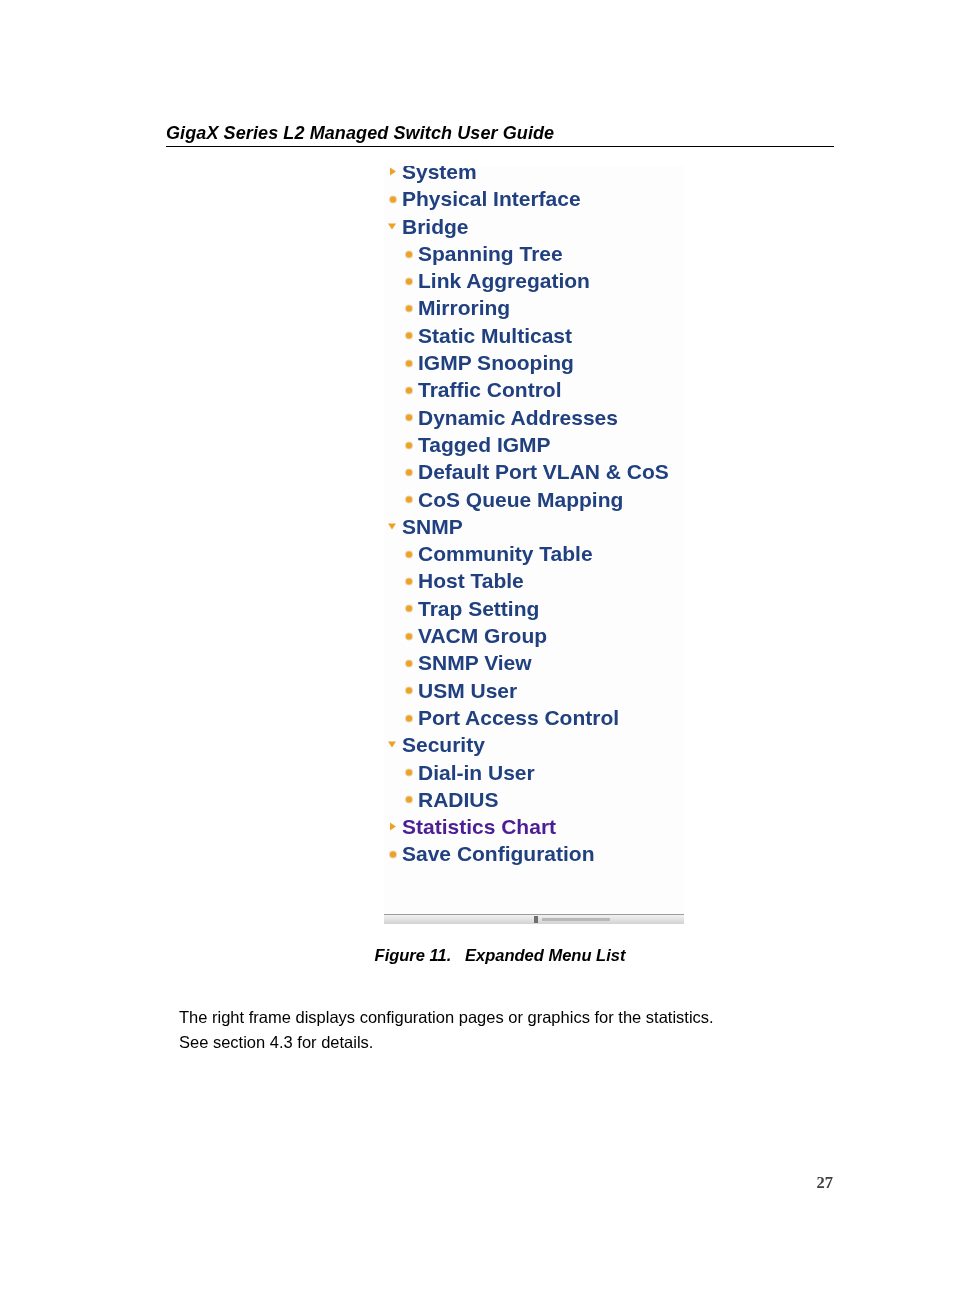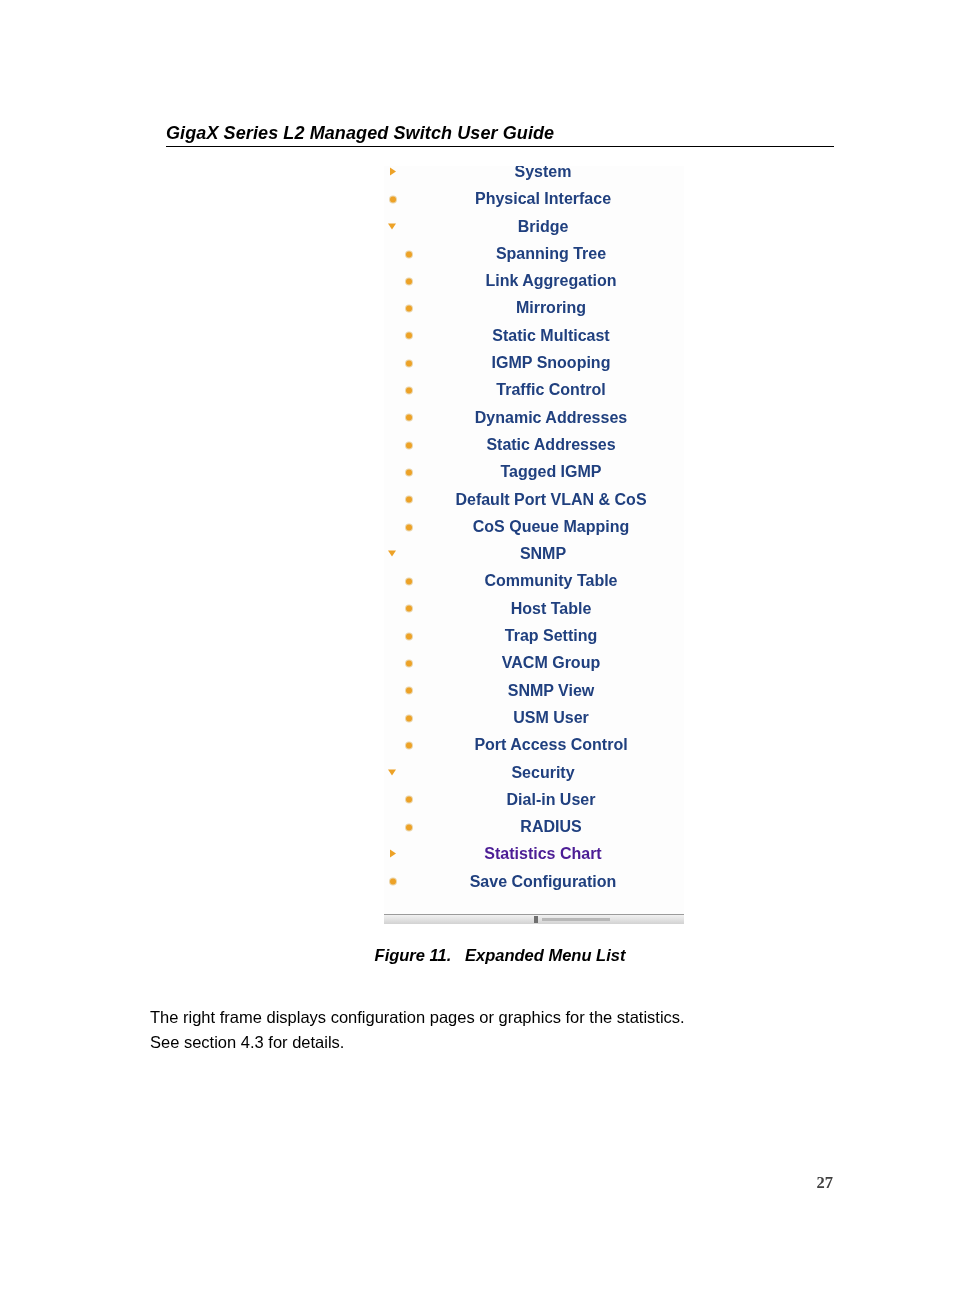--- a/index.html
+++ b/index.html
@@ -68,24 +68,23 @@
     width: 300px;
   }
 
   .menu-item {
     position: relative;
     height: 27.3px;
     line-height: 27.3px;
     white-space: nowrap;
     font-family: "Liberation Sans", sans-serif;
     font-weight: bold;
-    font-size: 16px;
+    font-size: 21px;
     color: #20407f;
     padding-left: 18px;
-    text-align: center;
   }
   .menu-item.level-1 { padding-left: 18px; }
   .menu-item.level-2 { padding-left: 34px; }
 
   .menu-item.dark { color: #4c1d95; }
 
   .marker {
     position: absolute;
     left: 4px;
     top: 50%;
@@ -172,21 +171,21 @@
     font-weight: bold;
     font-style: italic;
     font-size: 16.5px;
     color: #000000;
     white-space: pre;
   }
 
   
   .body-text {
     position: absolute;
-    left: 150px;
+    left: 179px;
     top: 1005px;
     width: 680px;
     font-family: "Liberation Sans", sans-serif;
     font-size: 16.5px;
     line-height: 25px;
     color: #000000;
   }
   .body-text .line { display: block; white-space: nowrap; }
 
   
@@ -217,21 +216,20 @@
         <div class="menu-item level-1"><span class="marker tri-right"></span><span>System</span></div>
         <div class="menu-item level-1"><span class="marker bullet"></span><span>Physical Interface</span></div>
         <div class="menu-item level-1"><span class="marker tri-down"></span><span>Bridge</span></div>
         <div class="menu-item level-2"><span class="marker bullet"></span><span>Spanning Tree</span></div>
         <div class="menu-item level-2"><span class="marker bullet"></span><span>Link Aggregation</span></div>
         <div class="menu-item level-2"><span class="marker bullet"></span><span>Mirroring</span></div>
         <div class="menu-item level-2"><span class="marker bullet"></span><span>Static Multicast</span></div>
         <div class="menu-item level-2"><span class="marker bullet"></span><span>IGMP Snooping</span></div>
         <div class="menu-item level-2"><span class="marker bullet"></span><span>Traffic Control</span></div>
         <div class="menu-item level-2"><span class="marker bullet"></span><span>Dynamic Addresses</span></div>
-        <div class="menu-item level-2"><span class="marker bullet"></span><span>Static Addresses</span></div>
         <div class="menu-item level-2"><span class="marker bullet"></span><span>Tagged IGMP</span></div>
         <div class="menu-item level-2"><span class="marker bullet"></span><span>Default Port VLAN &amp; CoS</span></div>
         <div class="menu-item level-2"><span class="marker bullet"></span><span>CoS Queue Mapping</span></div>
         <div class="menu-item level-1"><span class="marker tri-down"></span><span>SNMP</span></div>
         <div class="menu-item level-2"><span class="marker bullet"></span><span>Community Table</span></div>
         <div class="menu-item level-2"><span class="marker bullet"></span><span>Host Table</span></div>
         <div class="menu-item level-2"><span class="marker bullet"></span><span>Trap Setting</span></div>
         <div class="menu-item level-2"><span class="marker bullet"></span><span>VACM Group</span></div>
         <div class="menu-item level-2"><span class="marker bullet"></span><span>SNMP View</span></div>
         <div class="menu-item level-2"><span class="marker bullet"></span><span>USM User</span></div>

